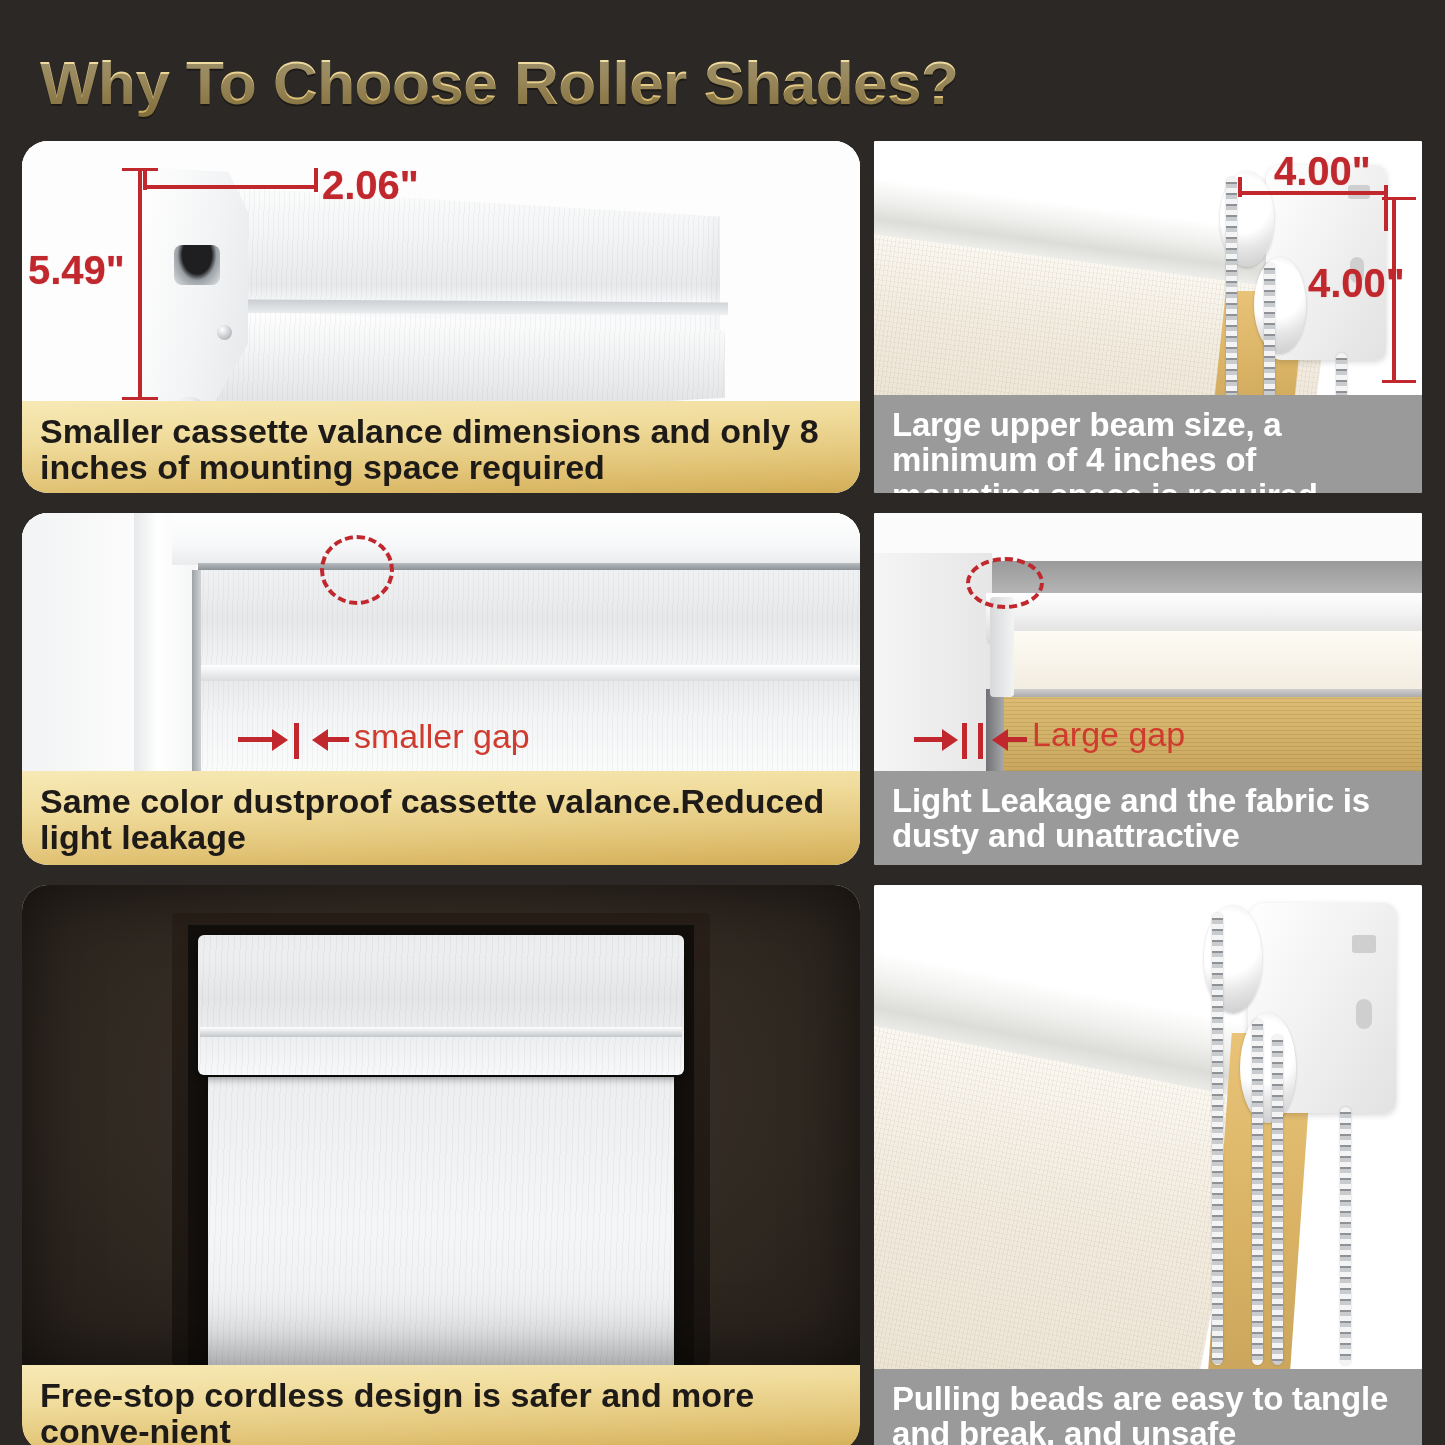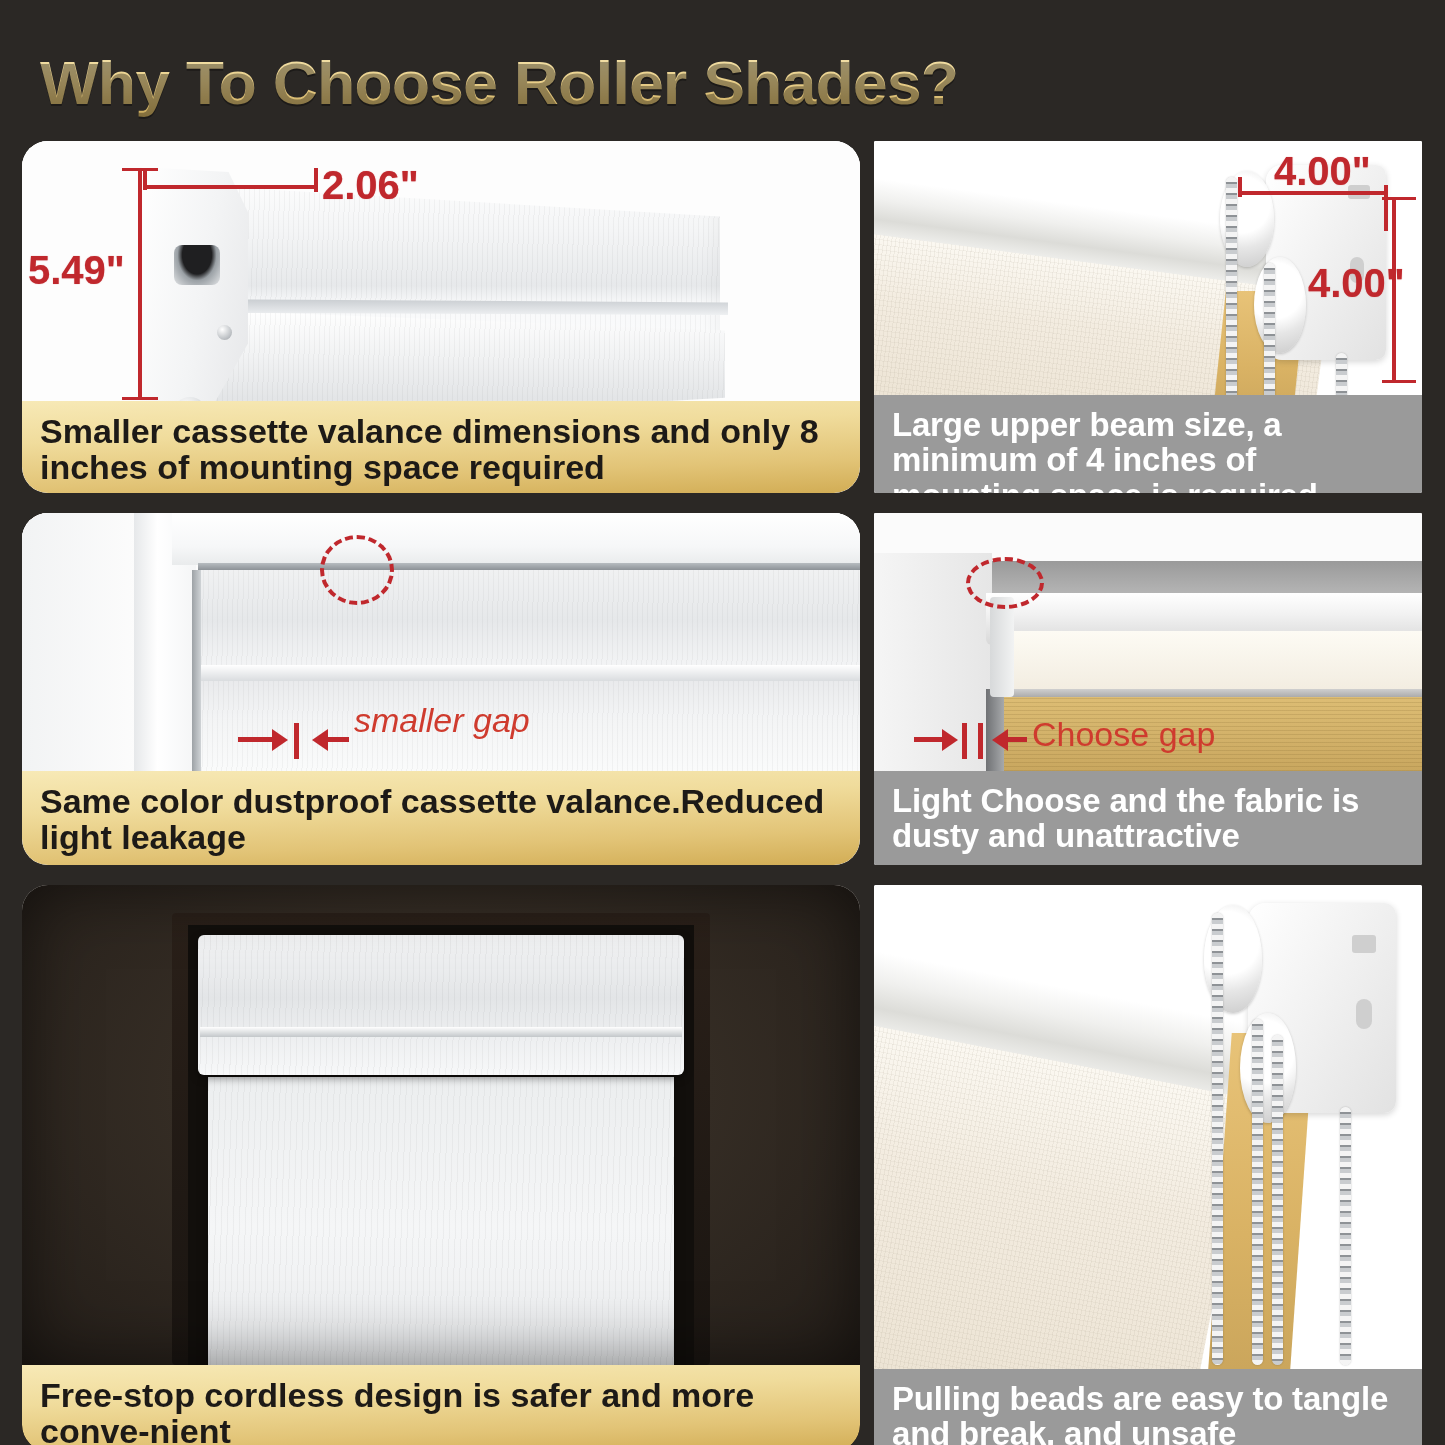--- a/index.html
+++ b/index.html
@@ -292,21 +292,21 @@
 
       <div class="rline" style="left:216px; top:224px; width:36px; height:5px;"></div>
       <div style="position:absolute; left:250px; top:216px; width:0;height:0;
                   border-top:11px solid transparent;border-bottom:11px solid transparent;
                   border-left:16px solid #c0282d;"></div>
       <div class="rline" style="left:272px; top:210px; width:5px; height:36px;"></div>
       <div style="position:absolute; left:290px; top:216px; width:0;height:0;
                   border-top:11px solid transparent;border-bottom:11px solid transparent;
                   border-right:16px solid #c0282d;"></div>
       <div class="rline" style="left:305px; top:224px; width:22px; height:5px;"></div>
-      <div class="red-lbl" style="left:332px; top:188px;font-style:italic;">smaller gap</div>
+      <div class="red-lbl" style="left:332px; top:204px;">smaller gap</div>
     </div>
     <div class="cap gold" style="height:94px;">
       <div class="txt">Same color dustproof cassette valance.Reduced light leakage</div>
     </div>
   </div>
 
   <div class="panel right" style="left:874px; top:484px; width:548px; height:352px; background:#ededec;">
     <div class="photo" style="height:258px;">
       <div class="p4-bg"></div>
       <div class="p4-topwhite"></div>
@@ -324,24 +324,24 @@
       <div class="rline" style="left:40px; top:224px; width:30px; height:5px;"></div>
       <div style="position:absolute; left:68px; top:216px; width:0;height:0;
                   border-top:11px solid transparent;border-bottom:11px solid transparent;
                   border-left:16px solid #c0282d;"></div>
       <div class="rline" style="left:88px; top:210px; width:5px; height:36px;"></div>
       <div class="rline" style="left:104px; top:210px; width:5px; height:36px;"></div>
       <div style="position:absolute; left:118px; top:216px; width:0;height:0;
                   border-top:11px solid transparent;border-bottom:11px solid transparent;
                   border-right:16px solid #c0282d;"></div>
       <div class="rline" style="left:133px; top:224px; width:20px; height:5px;"></div>
-      <div class="red-lbl" style="left:158px; top:202px;">Choose gap</div>
+      <div class="red-lbl" style="left:158px; top:202px;">Large gap</div>
     </div>
     <div class="cap gray" style="height:94px;">
-      <div class="txt">Light Choose and the fabric is dusty and unattractive</div>
+      <div class="txt">Light Leakage and the fabric is dusty and unattractive</div>
     </div>
   </div>
 
   <div class="panel left" style="left:22px; top:856px; width:838px; height:566px; background:#2a2119;">
     <div class="photo" style="height:480px;">
       <div class="p5-bg"></div>
       <div class="p5-open"></div>
       <div class="p5-reveal"></div>
       <div class="p5-glass">
         <div class="p5-sky"></div>

